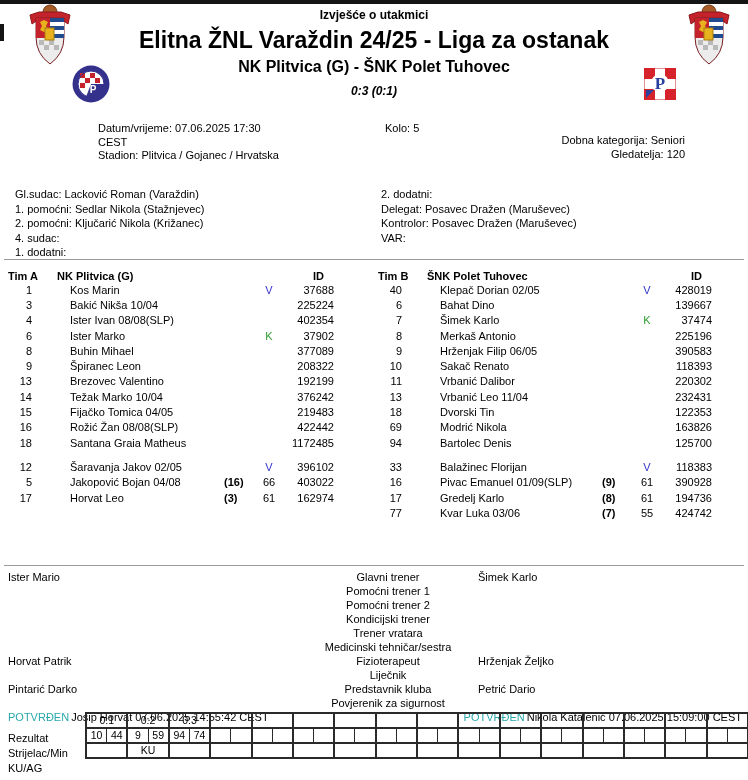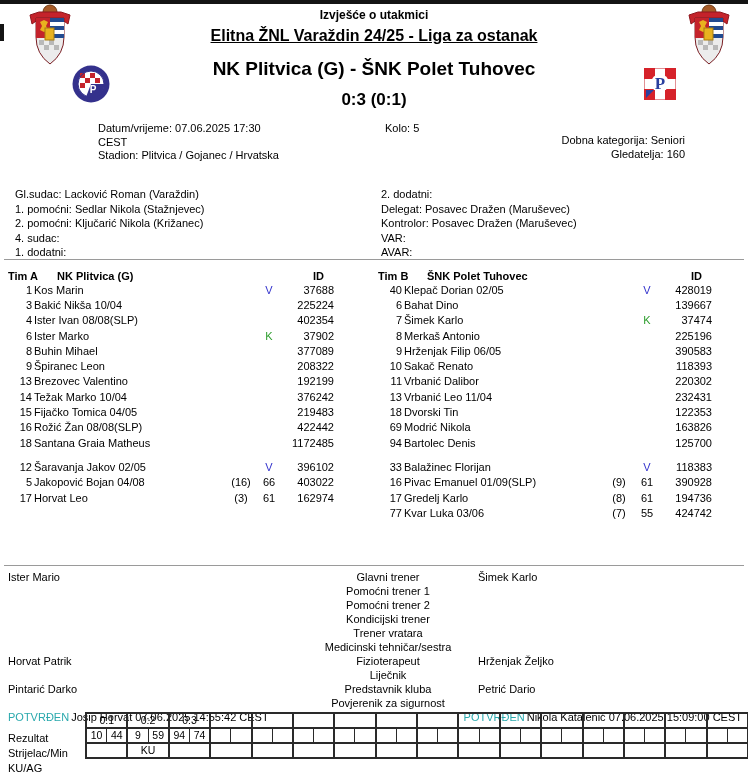--- a/index.html
+++ b/index.html
@@ -2,23 +2,23 @@
 <html><head>
 <meta charset="utf-8">
 <style>
   html,body{margin:0;padding:0;background:#fff;}
   .page{position:relative;width:748px;height:780px;background:#fff;overflow:hidden;
         font-family:"Liberation Sans",sans-serif;font-size:11px;color:#000;}
   .topbar{position:absolute;top:0;left:0;right:0;height:4px;background:#141414;}
   .notch{position:absolute;left:0;top:24px;width:4px;height:17px;background:#141414;}
   .hdr{position:absolute;left:0;right:0;text-align:center;font-weight:bold;white-space:nowrap;}
   .h1{top:8px;font-size:12px;}
-  .h2{top:27px;font-size:16px;text-decoration:underline;}
-  .h3{top:58px;font-size:19px;}
-  .h4{top:90px;font-size:17px;}
+  .h2{top:27px;font-size:23px;}
+  .h3{top:58px;font-size:16px;}
+  .h4{top:84px;font-size:12px;font-style:italic;}
   .logo{position:absolute;}
   .coatL{left:27px;top:4px;}
   .coatR{left:686px;top:4px;}
   .clubA{left:72px;top:65px;}
   .clubB{left:644px;top:68px;}
   .info-left{position:absolute;left:98px;top:122px;line-height:13.5px;}
   .info-center{position:absolute;left:360px;top:122px;padding-left:25px;}
   .info-right{position:absolute;right:63px;top:134px;text-align:right;line-height:13.5px;}
   .offcol{position:absolute;top:187px;line-height:14.6px;white-space:nowrap;margin-left:7px;}
   .offl{left:8px;}
@@ -28,22 +28,22 @@
   .r2{top:565px;}
   .team{position:absolute;top:265px;}
   .ta{left:8px;width:326px;}
   .tb{left:378px;width:334px;}
   .thead{display:flex;font-weight:bold;height:17px;align-items:flex-end;}
   .tlabel{width:49px;}
   .tname{flex:1;}
   .tid{width:66px;text-align:right;padding-right:10px;box-sizing:border-box;margin-top:24px;}
   .prow{display:flex;height:15.3px;align-items:center;}
   .pnum{width:24px;text-align:right;}
-  .pname{flex:1;padding-left:2px;white-space:nowrap;overflow:hidden;}
-  .psub{width:34px;text-align:center;}
+  .pname{flex:1;padding-left:2px;white-space:nowrap;overflow:hidden;margin-left:36px;}
+  .psub{width:34px;text-align:left;font-weight:bold;}
   .pmark{width:22px;text-align:center;}
   .pmark.V{color:#3333cc;}
   .pmark.K{color:#2e9e2e;}
   .pid{width:54px;text-align:right;}
   .subgap{height:9px;}
   .staff{position:absolute;left:8px;top:570px;width:734px;}
   .srow{display:grid;grid-template-columns:290px 180px 1fr;height:14px;align-items:center;}
   .srole{text-align:center;}
   .confirm{position:absolute;top:711px;white-space:nowrap;}
   .cl{left:8px;}
@@ -136,36 +136,35 @@
   <div class="hdr h4">0:3 (0:1)</div>
 
   <div class="info-left">
     <div>Datum/vrijeme: 07.06.2025 17:30</div>
     <div>CEST</div>
     <div>Stadion: Plitvica / Gojanec / Hrvatska</div>
   </div>
   <div class="info-center">Kolo: 5</div>
   <div class="info-right">
     <div>Dobna kategorija: Seniori</div>
-    <div>Gledatelja: 160</div>
+    <div>Gledatelja: 120</div>
   </div>
 
   <div class="offcol offl">
       <div class="offline">Gl.sudac: Lacković Roman (Varaždin)</div>
       <div class="offline">1. pomoćni: Sedlar Nikola (Stažnjevec)</div>
       <div class="offline">2. pomoćni: Ključarić Nikola (Križanec)</div>
       <div class="offline">4. sudac:</div>
       <div class="offline">1. dodatni:</div>
     </div>
   <div class="offcol offr">
       <div class="offline">2. dodatni:</div>
       <div class="offline">Delegat: Posavec Dražen (Maruševec)</div>
       <div class="offline">Kontrolor: Posavec Dražen (Maruševec)</div>
       <div class="offline">VAR:</div>
-      <div class="offline">AVAR:</div>
     </div>
 
   <div class="rule r1"></div>
 
   <div class="team ta">
       <div class="thead">
         <span class="tlabel">Tim A</span>
         <span class="tname">NK Plitvica (G)</span>
         <span class="tid">ID</span>
       </div>

